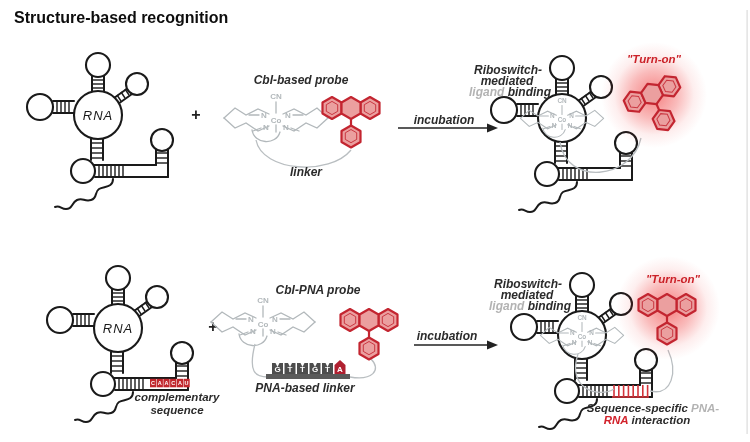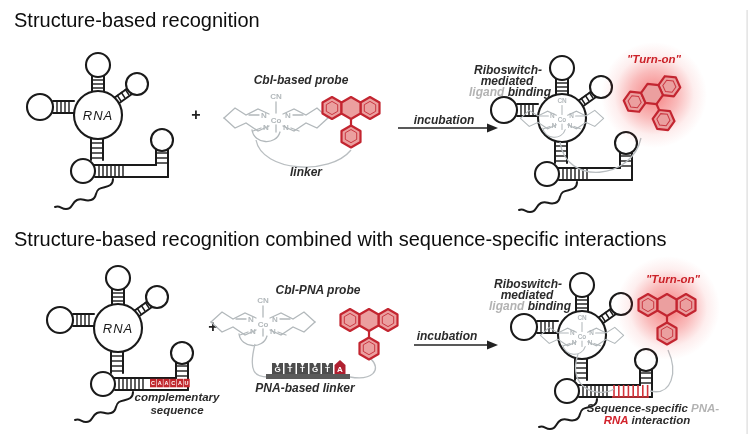--- a/index.html
+++ b/index.html
@@ -1,18 +1,18 @@
 <!DOCTYPE html>
 <html><head>
 <meta charset="utf-8">
 <style>
   html,body{margin:0;padding:0;background:#fff;}
   #canvas{position:relative;width:750px;height:442px;background:#fff;overflow:hidden;
           font-family:"Liberation Sans",sans-serif;}
-  .h{position:absolute;left:14px;font-weight:normal;font-size:20px;color:#0d0d0d;white-space:nowrap;}
+  .h{position:absolute;left:14px;font-weight:bold;font-size:16px;color:#0d0d0d;white-space:nowrap;}
   #h1{top:9px;} #h2{top:228px;}
   svg{position:absolute;left:0;top:0;}
   text{font-family:"Liberation Sans",sans-serif;}
   .lbl{font-style:italic;font-weight:600;font-size:12px;fill:#2b2b2b;}
   .lbl-sm{font-style:italic;font-weight:600;font-size:11.5px;fill:#2b2b2b;}
   .grayw{fill:#b3b3b3;}
   .redw{fill:#d2222b;}
   .turnon{font-style:italic;font-weight:bold;font-size:11.5px;fill:#cb2128;}
   .rna-ln{stroke:#1a1a1a;stroke-width:2;fill:none;stroke-linecap:round;}
   .rna-rung{stroke:#1a1a1a;stroke-width:1.4;fill:none;}
@@ -28,21 +28,20 @@
   .pna-block{fill:#4d4d4d;} .pna-block-a{fill:#b02030;}
   .pna-letter{fill:#fff;font-size:8px;font-weight:bold;}
   .seq-block{fill:#c1272d;} .seq-letter{fill:#fff;font-size:5.5px;font-weight:bold;}
   .red-rung{stroke:#d4333a;stroke-width:1.6;}
 </style>
 </head>
 <body>
 
 <div id="canvas">
   <div id="h1" class="h">Structure-based recognition</div>
-  <div id="h2" class="h">Structure-based recognition combined with sequence-specific interactions</div>
 
   <svg width="750" height="442" viewBox="0 0 750 442">
     <defs>
       <radialGradient id="glowGrad" cx="50%" cy="50%" r="50%">
         <stop offset="0%" stop-opacity="0.6" stop-color="#ee2b2b"></stop>
         <stop offset="45%" stop-opacity="0.32" stop-color="#ee2b2b"></stop>
         <stop offset="75%" stop-opacity="0.08" stop-color="#ee2b2b"></stop>
         <stop offset="100%" stop-opacity="0" stop-color="#ee2b2b"></stop>
       </radialGradient>
 

